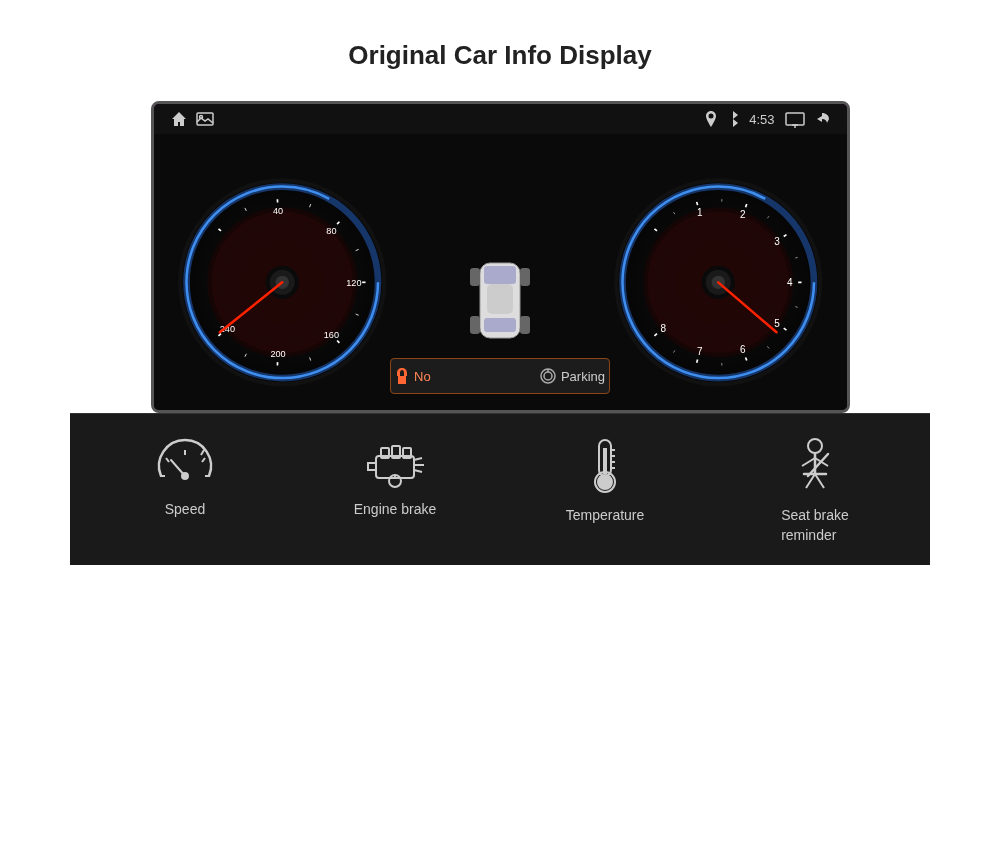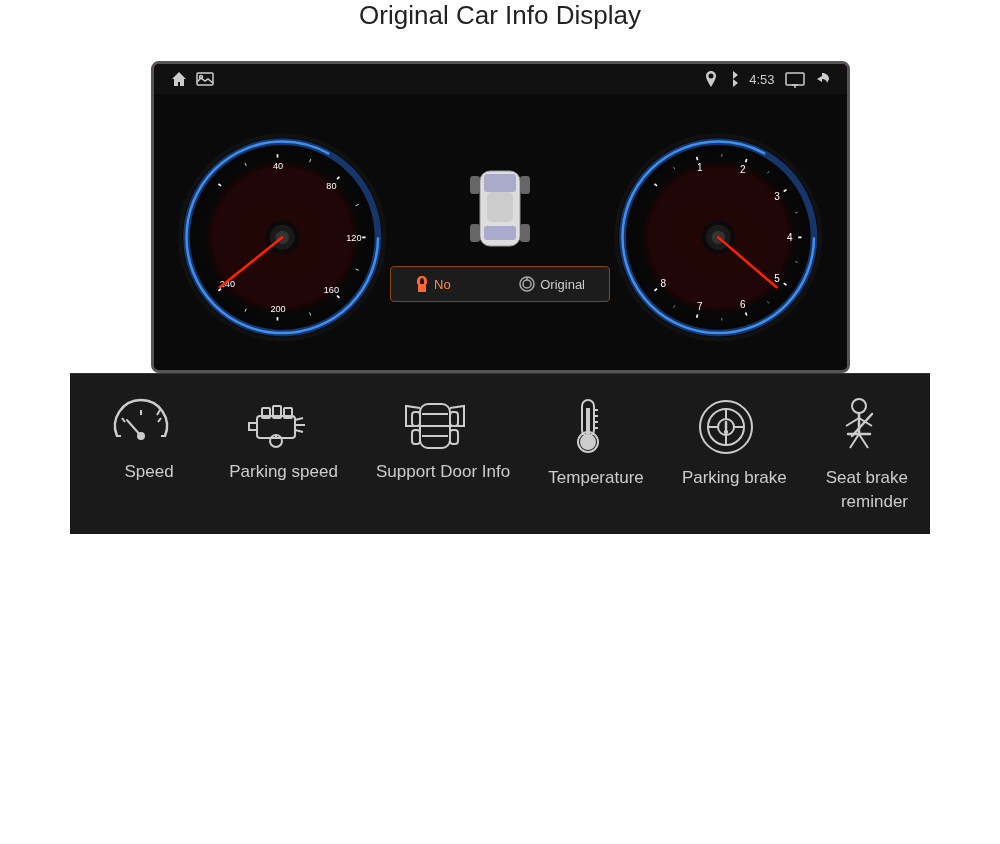--- a/index.html
+++ b/index.html
@@ -8,22 +8,23 @@
       height: 844px;
       background: #ffffff;
       font-family: Arial, sans-serif;
       display: flex;
       flex-direction: column;
       align-items: center;
     }
 
     .page-title {
       font-size: 26px;
-      font-weight: normal;
+      font-weight: bold;
       color: #222;
+      margin-top: 40px;
       margin-bottom: 30px;
     }
 
     
     .dashboard-container {
       width: 699px;
       background: #a21caf;
       border: 3px solid #555;
       border-radius: 8px;
       padding: 0;
@@ -56,21 +57,21 @@
       align-items: center;
       gap: 10px;
       color: #ccc;
       font-size: 13px;
     }
 
     
     .gauges-area {
       display: flex;
       justify-content: space-between;
-      align-items: center;
+      align-items: flex-end;
       padding: 10px 20px 0 20px;
       height: 260px;
       position: relative;
     }
 
     
     .gauge {
       width: 260px;
       height: 240px;
       position: relative;
@@ -87,21 +88,21 @@
       flex-direction: column;
       align-items: center;
       justify-content: center;
       flex: 1;
     }
 
     .info-box {
       background: rgba(30,30,30,0.9);
       border: 1px solid #8B4513;
       border-radius: 4px;
-      padding: 6px 24px;
+      padding: 6px 4px;
       width: 220px;
     }
 
     .info-row {
       display: flex;
       justify-content: space-between;
       align-items: center;
       padding: 3px 0;
       color: #ccc;
       font-size: 13px;
@@ -118,24 +119,23 @@
     .feature-item {
       display: flex;
       flex-direction: column;
       align-items: center;
       gap: 10px;
       min-width: 100px;
     }
 
     .feature-label {
       color: #ccc;
-      font-size: 17px;
-      text-align: right;
+      font-size: 14px;
+      text-align: left;
       line-height: 1.4;
-      margin-left: 16px;
     }
 
     
     svg { overflow: visible; }
   </style>
 </head>
 <body>
 
 <div class="page-title">Original Car Info Display</div>
 
@@ -262,21 +262,21 @@
                 <path d="M7 0 C4 0 2 2 2 5 L2 8 L5 8 L5 5 C5 3.3 5.9 2 7 2 C8.1 2 9 3.3 9 5 L9 8 L12 8 L12 5 C12 2 10 0 7 0Z M3 8 L3 16 L11 16 L11 8Z"></path>
               </svg>
               <span style="color:#ff8855">No</span>
             </div>
             <div class="info-label">
               <svg width="16" height="16" fill="none" stroke="#aaa" stroke-width="1.5">
                 <circle cx="8" cy="8" r="7"></circle>
                 <circle cx="8" cy="8" r="4"></circle>
                 <line x1="8" y1="1" x2="8" y2="4"></line>
               </svg>
-              <span style="color:#ccc">Original</span>
+              <span style="color:#ccc">Parking</span>
             </div>
           </div>
         </div>
       </div>
 
       <div class="gauge">
         <svg class="gauge-svg" viewBox="0 0 260 240">
           <defs>
             <radialGradient id="bgGrad2" cx="50%" cy="50%" r="50%">
               <stop offset="0%" stop-color="#1a0000"></stop>
@@ -363,82 +363,42 @@
 
       <path d="M12 25 L4 25 L4 32 L12 32"></path>
 
       <path d="M50 22 L58 20"></path>
       <path d="M50 27 L60 27"></path>
       <path d="M50 32 L58 34"></path>
 
       <circle cx="31" cy="43" r="6"></circle>
       <line x1="31" y1="37" x2="31" y2="40"></line>
     </svg>
-    <span class="feature-label">Parking speed</span>
+    <span class="feature-label">Engine brake</span>
   </div>
 
-  <div class="feature-item">
-    <svg width="66" height="52" viewBox="0 0 66 52" fill="none" stroke="#ccc" stroke-width="2">
-
-      <rect x="18" y="6" width="30" height="44" rx="8" stroke="#ccc"></rect>
-
-      <line x1="20" y1="16" x2="46" y2="16"></line>
-      <line x1="20" y1="38" x2="46" y2="38"></line>
-
-      <line x1="18" y1="28" x2="48" y2="28"></line>
-
-      <path d="M18 10 L4 8 L4 28 L18 28" stroke="#ccc" fill="none"></path>
-
-      <path d="M48 10 L62 8 L62 28 L48 28" stroke="#ccc" fill="none"></path>
-
-      <rect x="10" y="14" width="8" height="14" rx="3" fill="none"></rect>
-      <rect x="48" y="14" width="8" height="14" rx="3" fill="none"></rect>
-      <rect x="10" y="32" width="8" height="14" rx="3" fill="none"></rect>
-      <rect x="48" y="32" width="8" height="14" rx="3" fill="none"></rect>
-    </svg>
-    <span class="feature-label">Support Door Info</span>
-  </div>
 
   <div class="feature-item">
     <svg width="36" height="58" viewBox="0 0 36 58" fill="none" stroke="#ccc" stroke-width="2">
 
       <rect x="12" y="2" width="12" height="36" rx="6" stroke="#ccc"></rect>
 
       <line x1="18" y1="10" x2="18" y2="36" stroke="#ccc" stroke-width="4"></line>
 
       <circle cx="18" cy="44" r="10" stroke="#ccc" fill="none"></circle>
       <circle cx="18" cy="44" r="7" fill="#ccc"></circle>
 
       <line x1="24" y1="12" x2="28" y2="12"></line>
       <line x1="24" y1="18" x2="28" y2="18"></line>
       <line x1="24" y1="24" x2="28" y2="24"></line>
       <line x1="24" y1="30" x2="28" y2="30"></line>
     </svg>
     <span class="feature-label">Temperature</span>
   </div>
 
-  <div class="feature-item">
-    <svg width="58" height="58" viewBox="0 0 58 58" fill="none" stroke="#ccc" stroke-width="2">
-
-      <circle cx="29" cy="29" r="26"></circle>
-
-      <circle cx="29" cy="29" r="18"></circle>
-
-      <circle cx="29" cy="29" r="8"></circle>
-
-      <line x1="29" y1="24" x2="29" y2="31" stroke="#ccc" stroke-width="2.5" stroke-linecap="round"></line>
-      <circle cx="29" cy="34" r="1.2" fill="#ccc"></circle>
-
-      <line x1="29" y1="11" x2="29" y2="21"></line>
-      <line x1="29" y1="37" x2="29" y2="47"></line>
-      <line x1="11" y1="29" x2="21" y2="29"></line>
-      <line x1="37" y1="29" x2="47" y2="29"></line>
-    </svg>
-    <span class="feature-label">Parking brake</span>
-  </div>
 
   <div class="feature-item">
     <svg width="46" height="58" viewBox="0 0 46 58" fill="none" stroke="#ccc" stroke-width="2">
 
       <circle cx="23" cy="8" r="7"></circle>
 
       <line x1="23" y1="15" x2="23" y2="36" stroke-width="2.5"></line>
 
       <line x1="23" y1="20" x2="10" y2="28"></line>
       <line x1="23" y1="20" x2="36" y2="28"></line>

